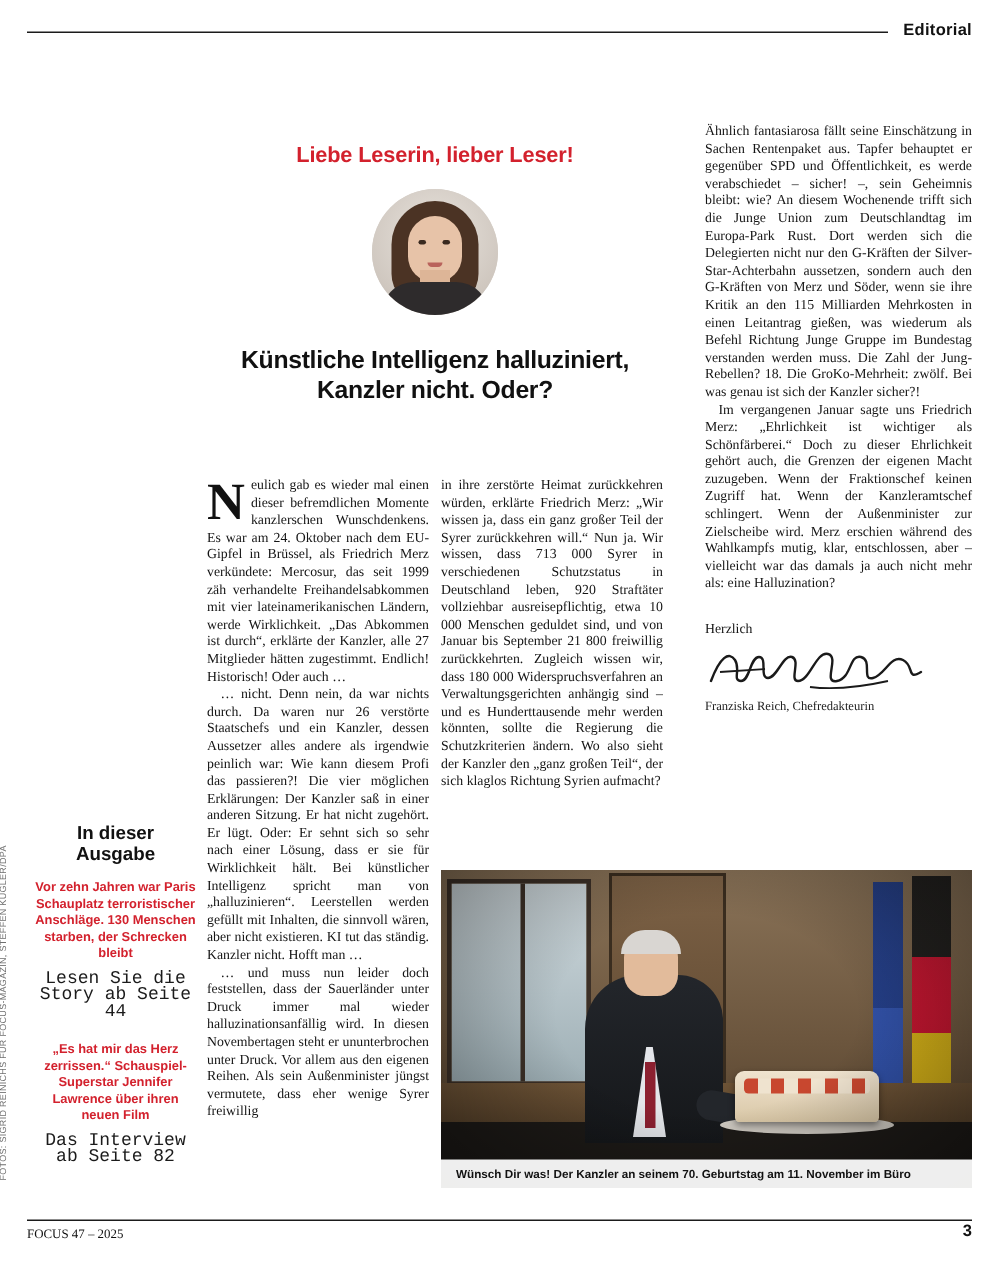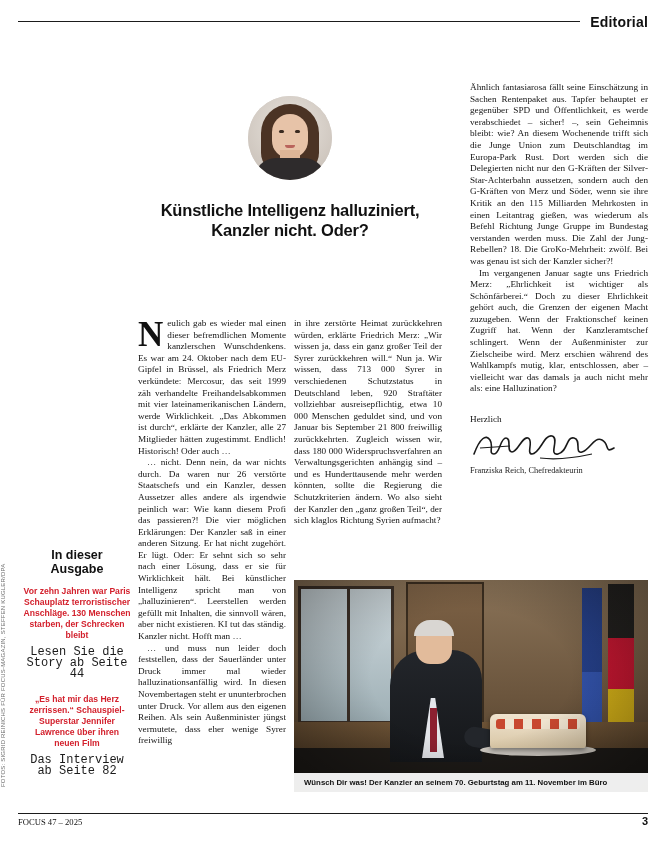--- a/index.html
+++ b/index.html
@@ -31,21 +31,21 @@
     left: 0; right: 0; top: 7px;
     border-top: 1px solid #1b1b1b;
   }
   .hdr-label {
     position: absolute;
     right: 0; top: 0;
     background: #fff;
     padding-left: 10px;
     font-family: "Liberation Sans", sans-serif;
     font-weight: bold;
-    font-size: 14px;
+    font-size: 11px;
     letter-spacing: .2px;
     color: #111;
   }
 
   
   .vcredit {
     position: absolute;
     left: 6px;
     bottom: 60px;
     width: 260px;
@@ -339,20 +339,21 @@
 <div class="page">
 
   <div class="hdr">
     <div class="hdr-rule"></div>
     <div class="hdr-label">Editorial</div>
   </div>
 
   <div class="vcredit">FOTOS: SIGRID REINICHS FÜR FOCUS-MAGAZIN, STEFFEN KUGLER/DPA</div>
 
   <div class="lead-wrap">
+    <div class="kicker">Liebe Leserin, lieber Leser!</div>
     <div class="portrait">
       <div class="bg"></div>
       <div class="hair"></div>
       <div class="face"></div>
       <div class="neck"></div>
       <div class="eye l"></div>
       <div class="eye r"></div>
       <div class="mouth"></div>
       <div class="shoulders"></div>
     </div>

